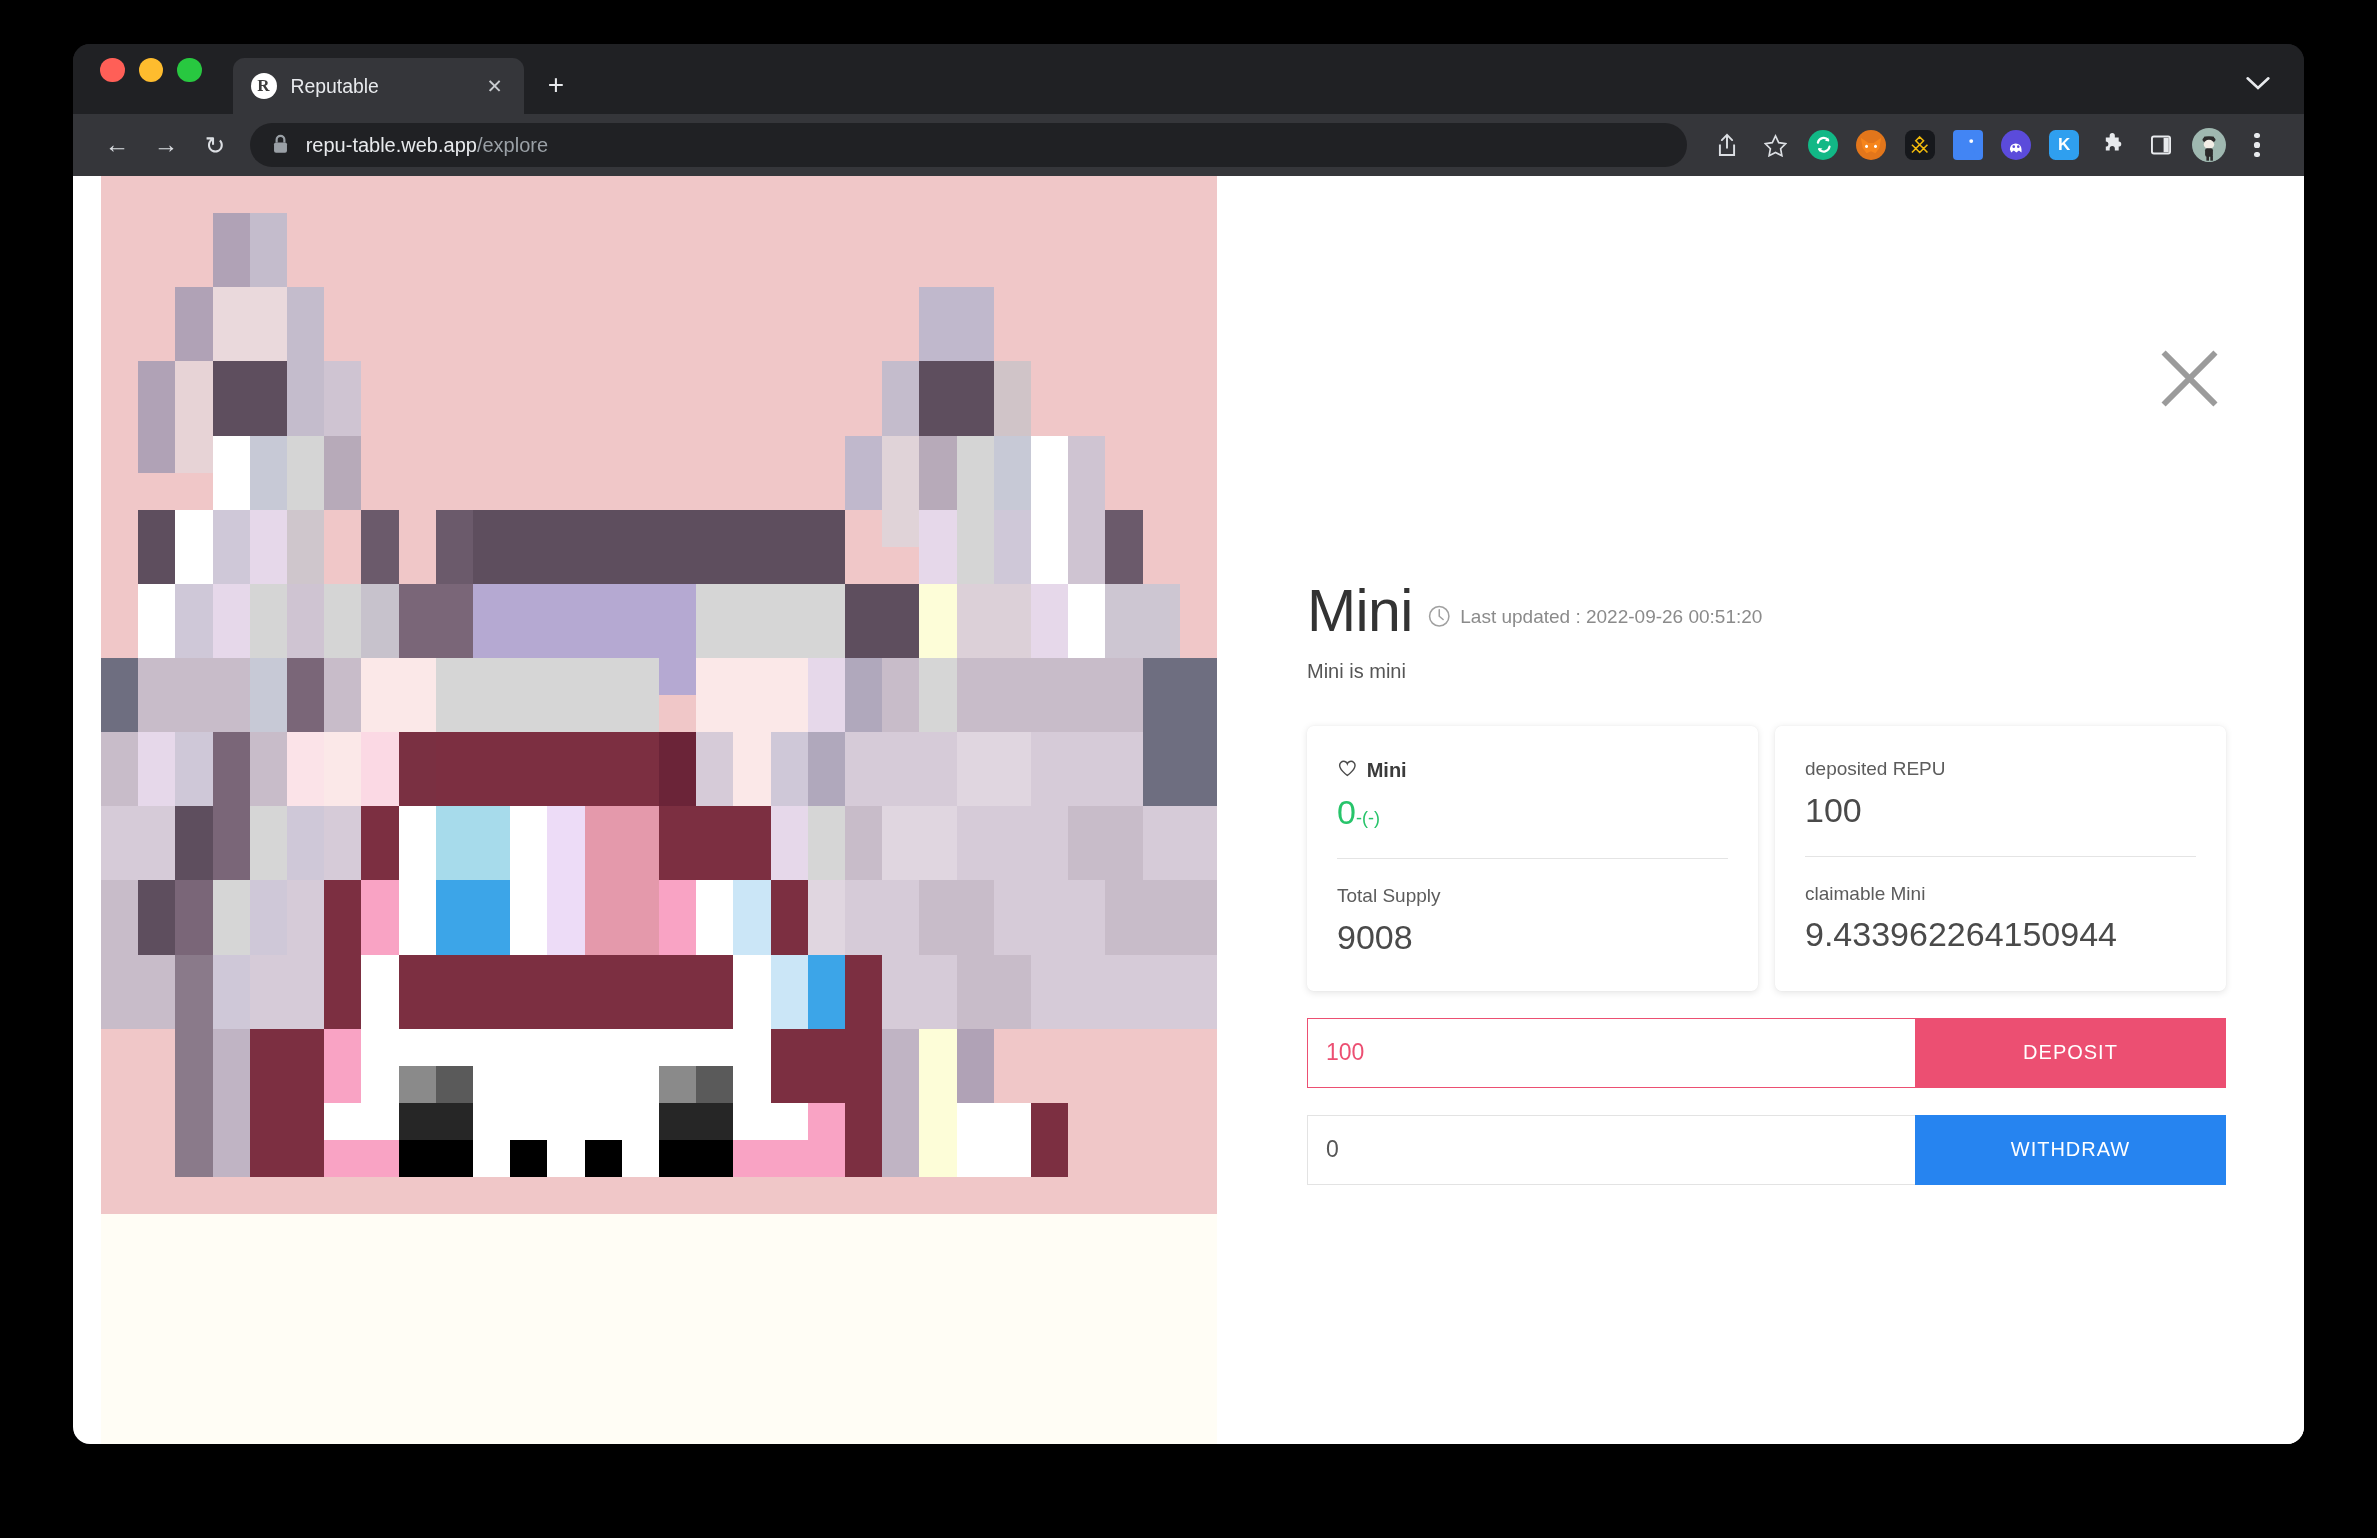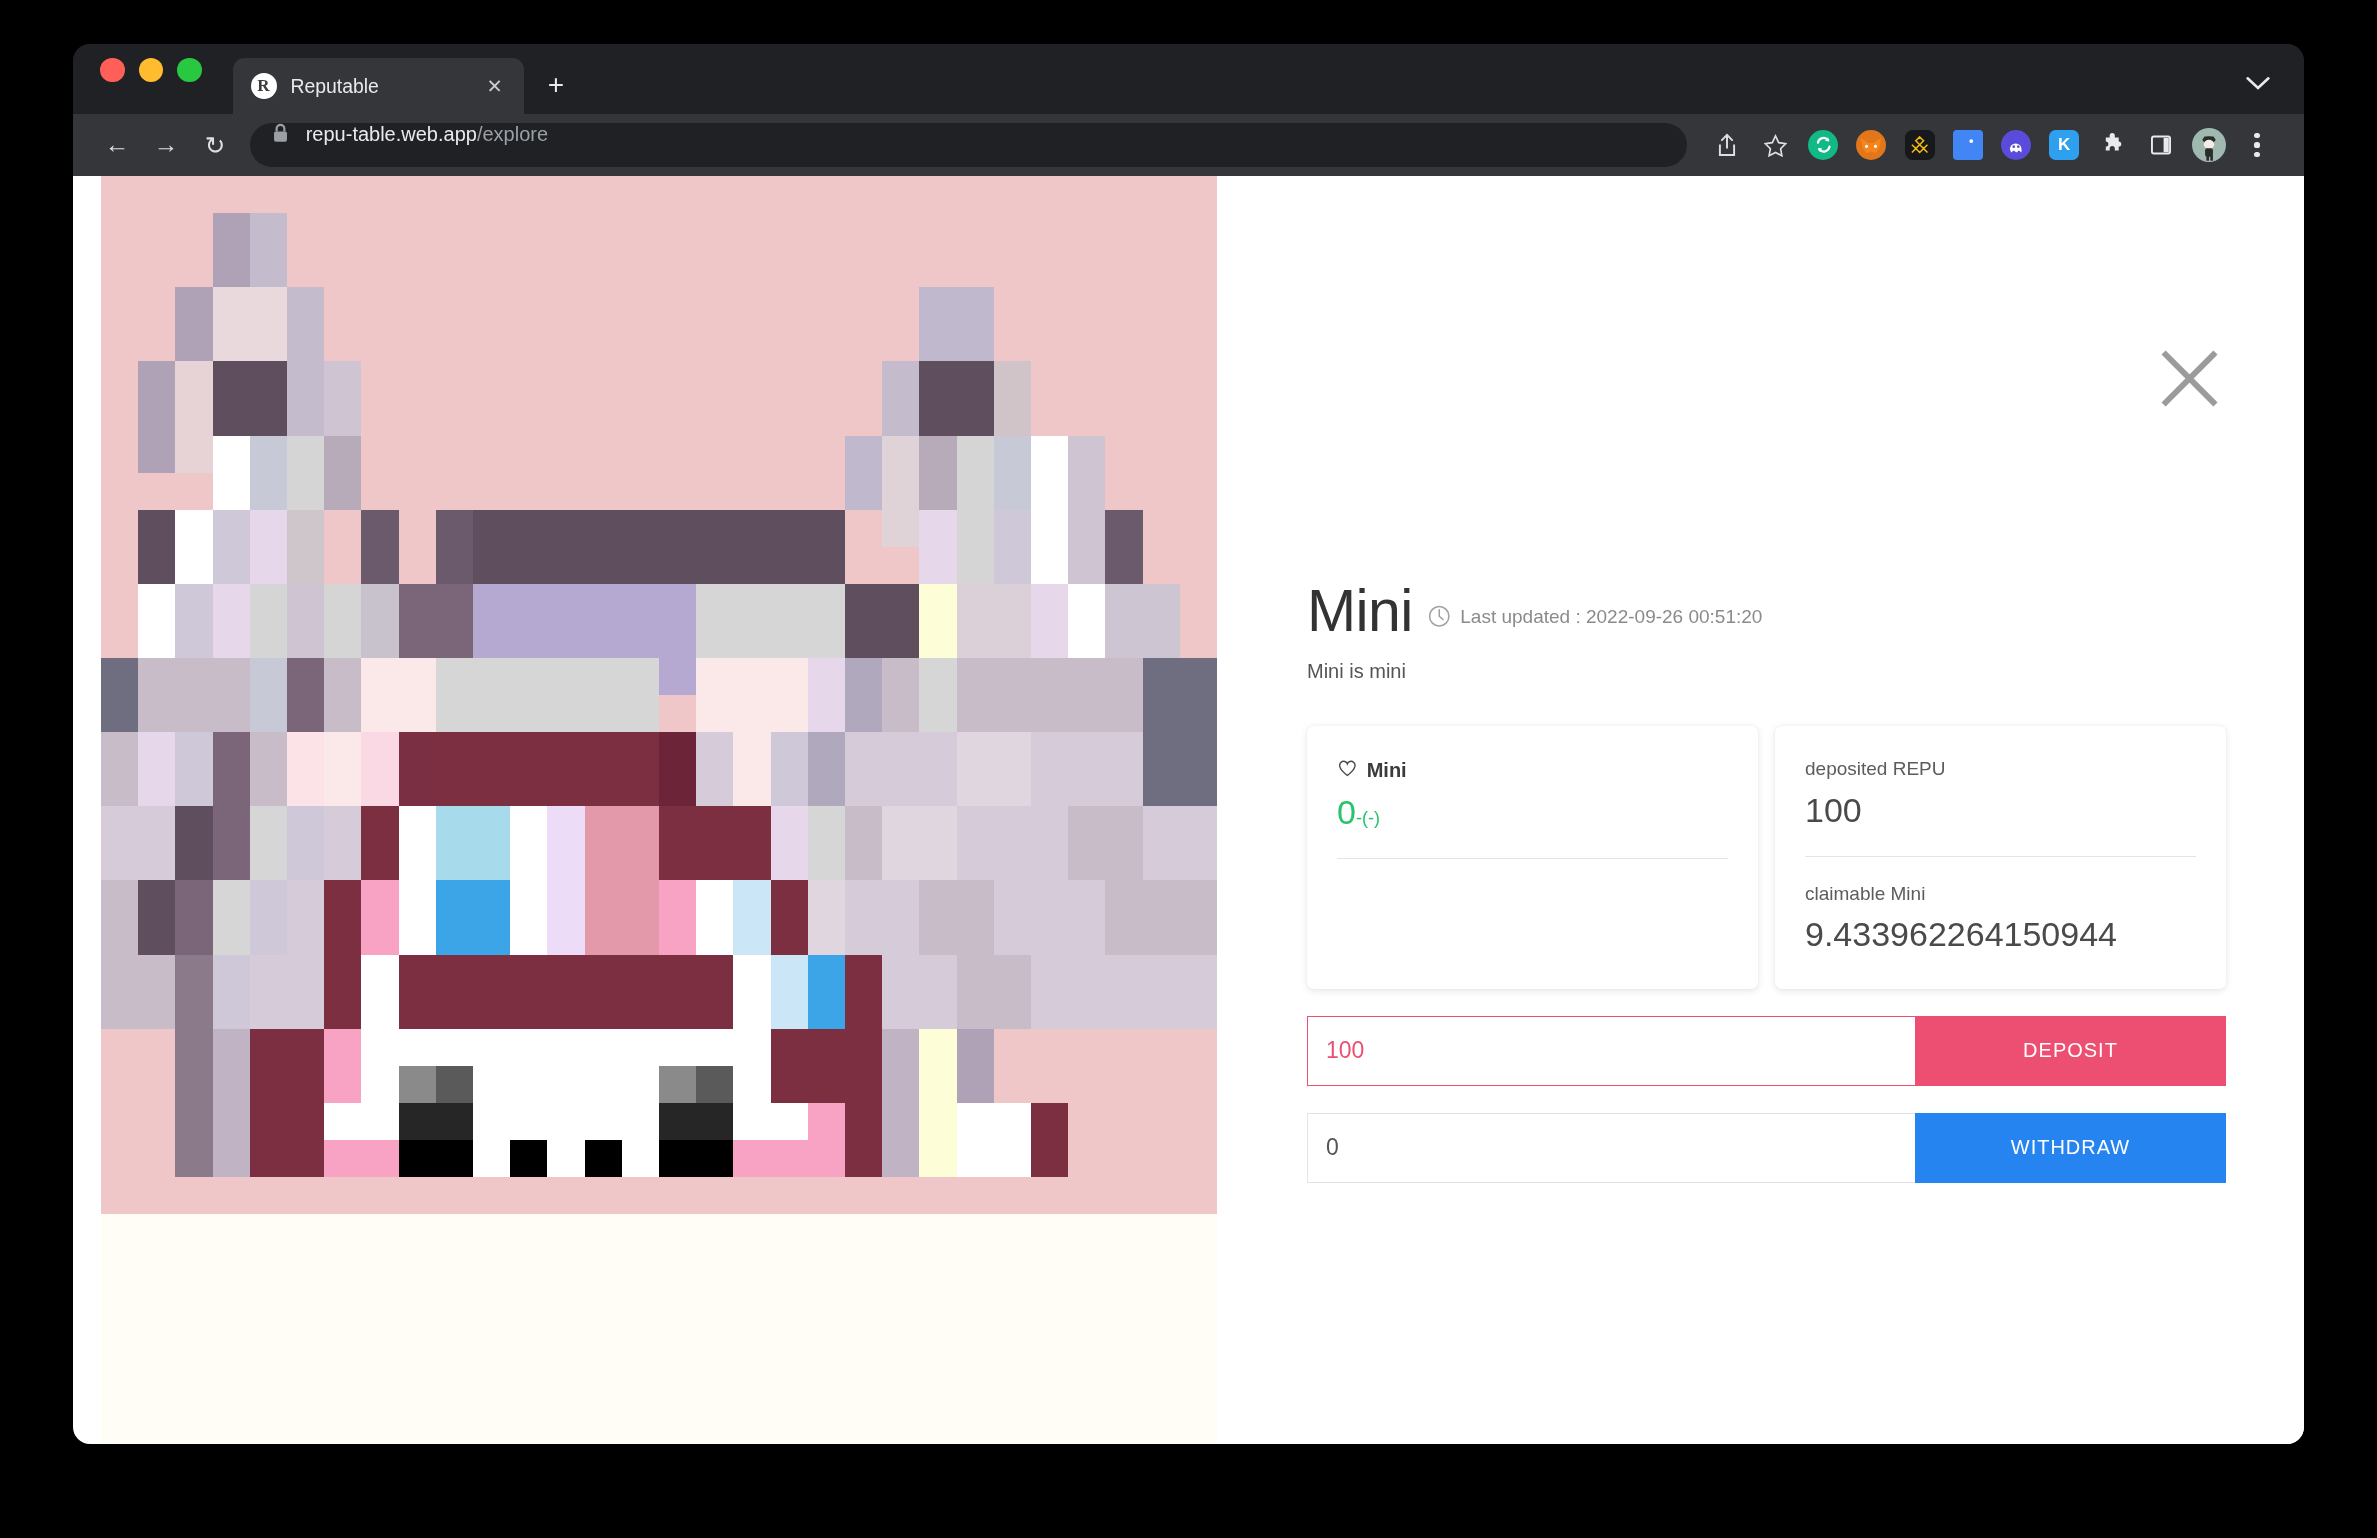--- a/index.html
+++ b/index.html
@@ -98,21 +98,21 @@
     width: 49px; height: 49px;
     display: flex; align-items: center; justify-content: center;
     color: #dcdfe3; font-size: 24.5px;
   }
   .omnibox {
     flex: 1 1 auto;
     height: 44px;
     margin: 0 15.5px 0 10.3px;
     background: #202124;
     border-radius: 22px;
-    display: flex; align-items: flex-start;
+    display: flex; align-items: center;
     padding: 0 22px;
     gap: 17px;
   }
   .lock-icon { flex: 0 0 auto; }
   .url-text {
     font-size: 20px; color: #e8eaed;
     white-space: nowrap;
   }
   .url-text .path { color: #9aa0a6; }
   .tb-right { display: flex; align-items: center; gap: 0; }
@@ -646,20 +646,24 @@
                 <span>
                   <svg width="20.7" height="19.4" viewBox="0 0 32 30">
                     <path d="M16 27 C4 18 2 11 6 7 C10 3 15 6 16 9 C17 6 22 3 26 7 C30 11 28 18 16 27 Z" stroke="#4a4a4a" stroke-width="2.2" fill="none"></path>
                   </svg>
                 </span>
                 <span>Mini</span>
               </div>
               <div class="card-value green"><span>0</span><span class="sub">-(-)</span></div>
             </div>
             <div class="card-divider"></div>
+            <div class="card-row">
+              <div class="card-label">Total Supply</div>
+              <div class="card-value">9008</div>
+            </div>
           </div>
 
           <div class="card">
             <div class="card-row">
               <div class="card-label">deposited REPU</div>
               <div class="card-value">100</div>
             </div>
             <div class="card-divider"></div>
             <div class="card-row">
               <div class="card-label">claimable Mini</div>

